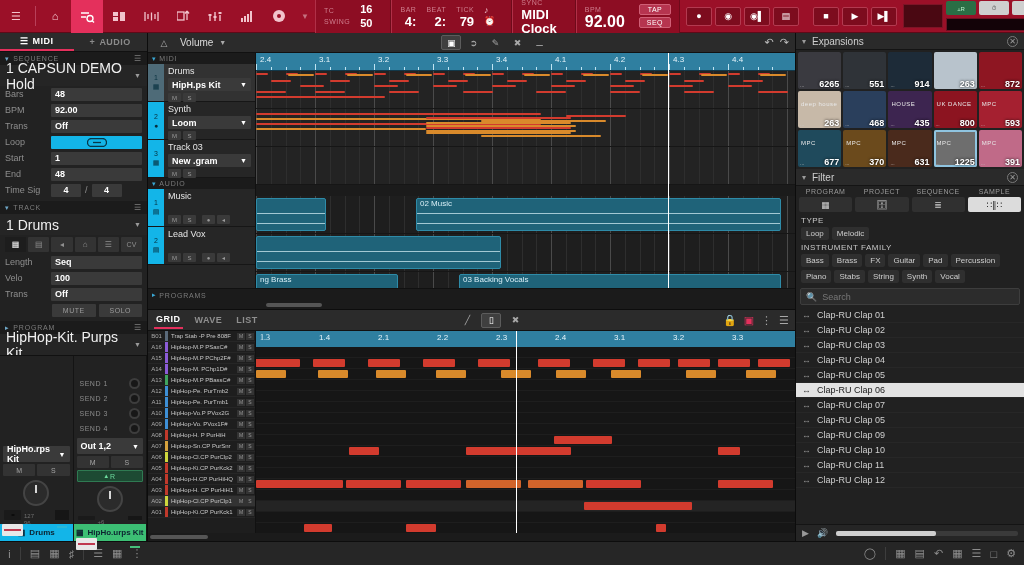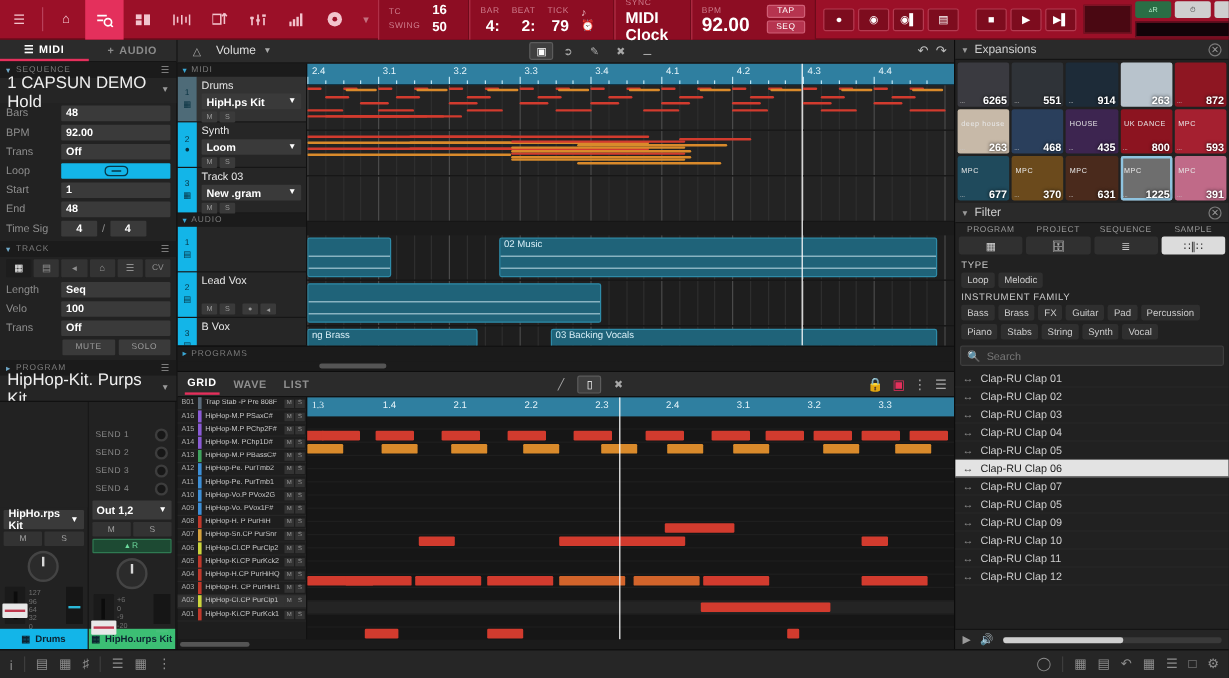--- a/index.html
+++ b/index.html
@@ -424,20 +424,24 @@
         <span class="fv half">4</span>
         <span class="slash">/</span>
         <span class="fv half">4</span>
       </div>
 
       <div class="sec-hd" style="margin-top:3px">
         <span class="cv">▾</span>
         <span>TRACK</span>
         <span class="mn">☰</span>
       </div>
+      <div class="sec-title">
+        <span>1 Drums</span>
+        <span class="ar">▼</span>
+      </div>
       <div class="tk-icons">
         <div class="tki on">▦</div>
         <div class="tki">▤</div>
         <div class="tki">◂</div>
         <div class="tki">⌂</div>
         <div class="tki">☰</div>
         <div class="tki" style="font-size:7px">CV</div>
       </div>
       <div class="prow">
         <span class="lb">Length</span>
@@ -633,44 +637,43 @@
 
           <div class="grp-hd">
             <span class="cv">▾</span>
             <span>AUDIO</span>
           </div>
           <div class="trk">
             <div class="num">
               <span>1</span>
               <span>▤</span>
             </div>
+            <div class="info">
+              <div class="nm">Music</div>
+              <div class="btns" style="margin-top:13px">
+                <div>M</div>
+                <div>S</div>
+                <div style="margin-left:4px">●</div>
+                <div>◂</div>
+              </div>
+            </div>
           </div>
           <div class="trk">
             <div class="num">
               <span>2</span>
               <span>▤</span>
             </div>
             <div class="info">
               <div class="nm">Lead Vox</div>
               <div class="btns" style="margin-top:13px">
                 <div>M</div>
                 <div>S</div>
                 <div style="margin-left:4px">●</div>
                 <div>◂</div>
               </div>
-            </div>
-          </div>
-          <div class="trk">
-            <div class="num">
-              <span>3</span>
-              <span>▤</span>
-            </div>
-            <div class="info">
-              <div class="nm">B Vox</div>
-
             </div>
           </div>
         </div>
 
         <div class="ruler-wrap">
           <div class="ruler" id="ruler">
               <span class="mk" style="left: 4px;">2.4</span>
               <i class="tk" style="left: 0px; height: 6px;"></i>
               <i class="tk" style="left: 14.75px; height: 3px;"></i>
               <i class="tk" style="left: 29.5px; height: 3px;"></i>

